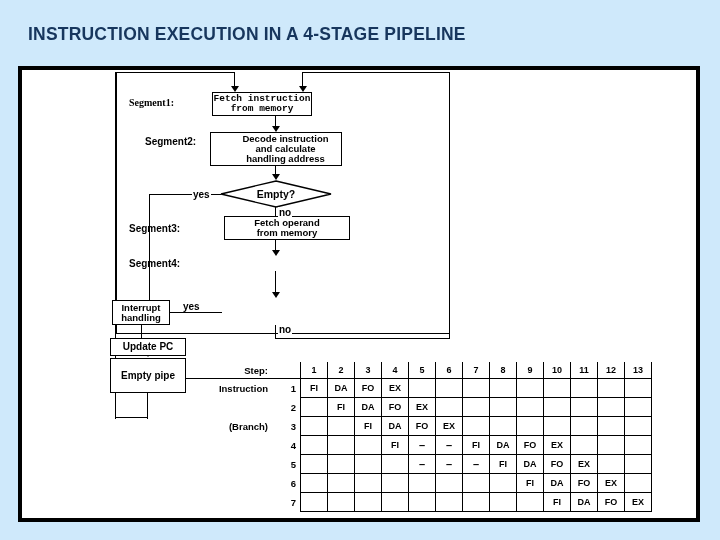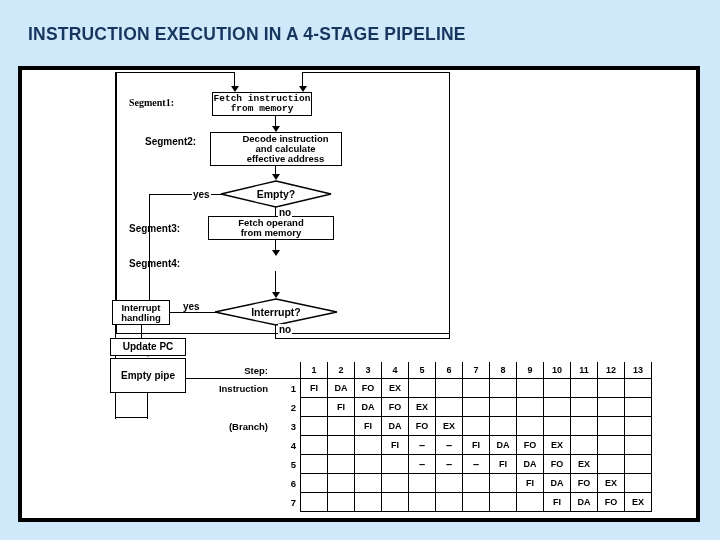--- a/index.html
+++ b/index.html
@@ -132,21 +132,21 @@
       </div>
 
       <div class="vline" style="left:253px;top:46px;height:12px;"></div>
       <div class="arrow-d" style="left:250px;top:56px;"></div>
 
       <div class="seglabel" style="left:107px;top:66px;margin-left:16px;">Segment2:</div>
       <div class="fbox" style="left:188px;top:62px;width:132px;height:34px;">
         <span style="display:block;margin-left:19px;">
           <span>Decode instruction</span><br>
           <span>and calculate</span><br>
-          <span>effective address</span>
+          <span>handling address</span>
         </span>
       </div>
 
       <div class="vline" style="left:253px;top:96px;height:10px;"></div>
       <div class="arrow-d" style="left:250px;top:104px;"></div>
 
       <div class="diamond" style="left:198px;top:110px;width:112px;height:28px;">
         <svg width="112" height="28" viewBox="0 0 112 28">
           <polygon points="56,1 111,14 56,27 1,14" fill="#fff" stroke="#000" stroke-width="1.3"></polygon>
         </svg>
@@ -156,41 +156,35 @@
       <div class="yesno" style="left:256px;top:137px;">no</div>
 
       <div class="hline" style="left:127px;top:124px;width:72px;"></div>
       <div class="vline" style="left:127px;top:124px;height:124px;"></div>
       <div class="arrow-d" style="left:124px;top:246px;"></div>
 
       <div class="vline" style="left:253px;top:136px;height:14px;"></div>
       <div class="arrow-d" style="left:250px;top:148px;"></div>
 
       <div class="seglabel" style="left:107px;top:153px;">Segment3:</div>
-      <div class="fbox" style="left:186px;top:146px;width:126px;height:24px;">
+      <div class="fbox" style="left:202px;top:146px;width:126px;height:24px;">
         <span style="display:block;">
           <span>Fetch operand</span><br>
           <span>from memory</span>
         </span>
       </div>
 
       <div class="vline" style="left:253px;top:170px;height:12px;"></div>
       <div class="arrow-d" style="left:250px;top:180px;"></div>
 
       <div class="seglabel" style="left:107px;top:188px;">Segment4:</div>
 
       <div class="vline" style="left:253px;top:201px;height:24px;"></div>
       <div class="arrow-d" style="left:250px;top:222px;"></div>
 
-      <div class="diamond" style="left:192px;top:228px;width:124px;height:28px;">
-        <svg width="124" height="28" viewBox="0 0 124 28">
-          <polygon points="62,1 123,14 62,27 1,14" fill="#fff" stroke="#000" stroke-width="1.3"></polygon>
-        </svg>
-        <div class="dlabel">Interrupt?</div>
-      </div>
       <div class="yesno" style="left:160px;top:231px;">yes</div>
       <div class="yesno" style="left:256px;top:254px;">no</div>
 
       <div class="hline" style="left:148px;top:242px;width:52px;"></div>
       <div class="arrow-l" style="left:142px;top:238px;"></div>
 
       <div class="fbox" style="left:90px;top:230px;width:58px;height:25px;">
         <span style="display:block;">
           <span>Interrupt</span><br>
           <span>handling</span>

